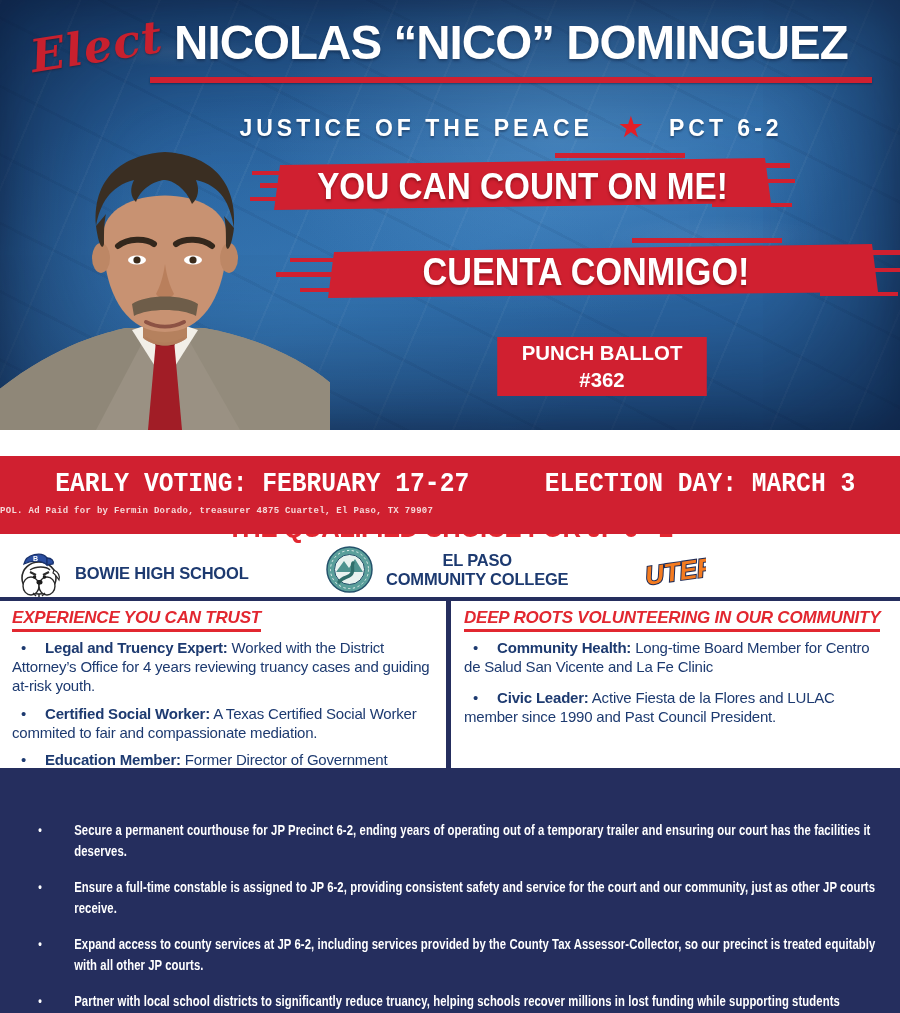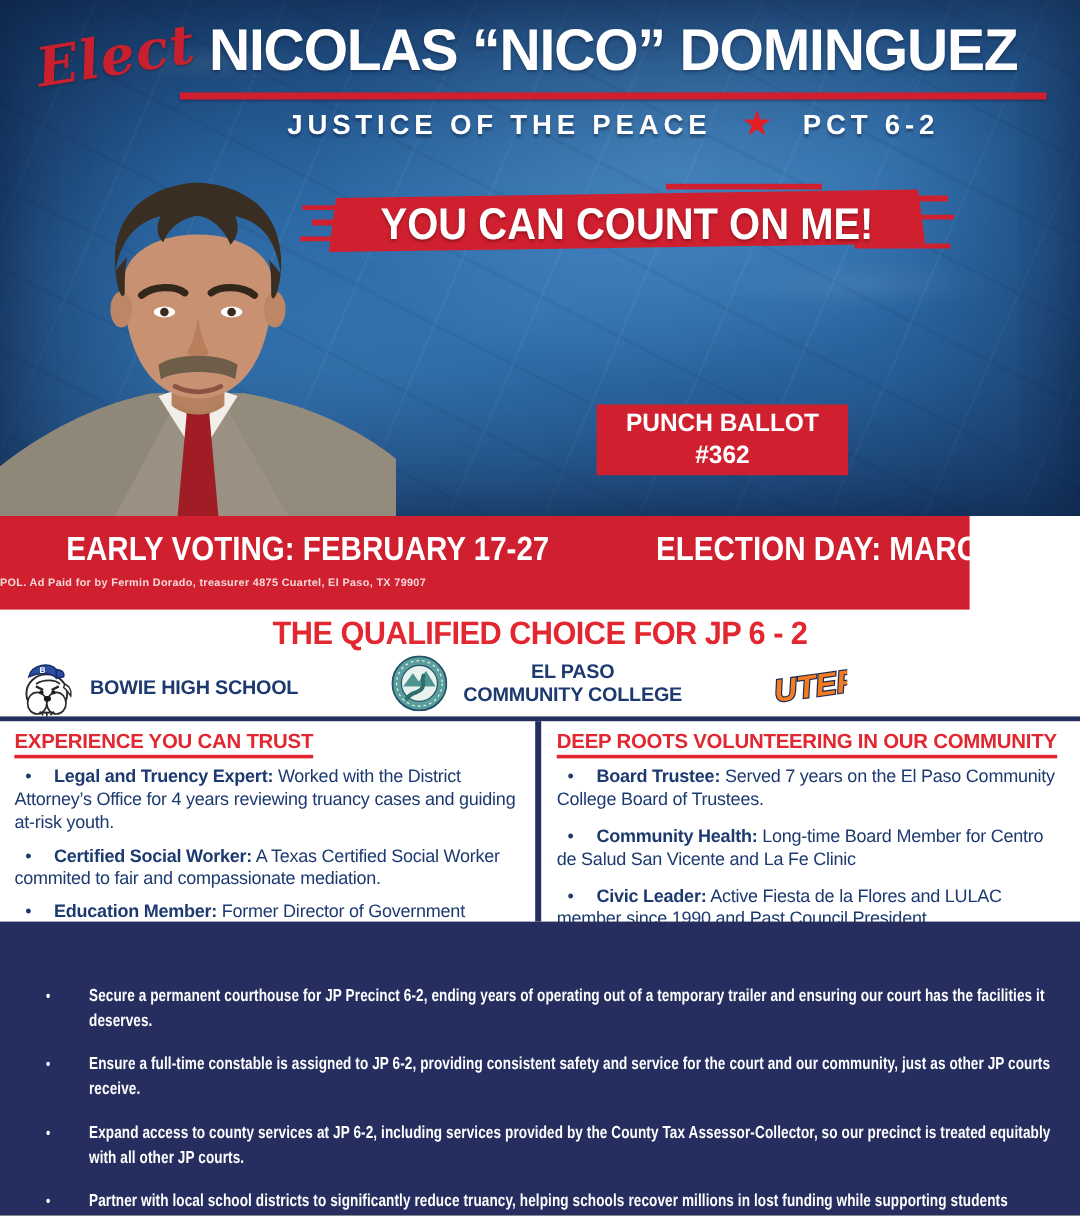--- a/index.html
+++ b/index.html
@@ -45,21 +45,21 @@
     position:absolute;left:150px;top:16px;width:722px;z-index:3;
     color:#fff;font-weight:bold;font-size:49px;text-align:center;line-height:1.1;
     letter-spacing:-1px;white-space:nowrap;transform:scaleX(.97);transform-origin:center;
     text-shadow:0 2px 3px rgba(0,10,30,.35);
   }
   .name-underline{
     position:absolute;left:150px;top:77px;width:722px;height:6px;z-index:3;
     background:var(--red);box-shadow:0 1px 2px rgba(0,10,30,.4);
   }
   .office-line{
-    position:absolute;left:150px;top:88px;width:722px;z-index:3;text-align:center;
+    position:absolute;left:150px;top:112px;width:722px;z-index:3;text-align:center;
     color:#fff;font-weight:bold;font-size:23px;letter-spacing:4px;white-space:nowrap;
     text-shadow:0 2px 2px rgba(0,10,30,.35);
   }
   .office-line .star{color:#e31e26;font-size:26px;margin:0 16px;letter-spacing:0;text-shadow:none;}
   .portrait{position:absolute;left:0;top:86px;width:330px;height:344px;z-index:2;}
   .brush{position:absolute;z-index:3;}
   .brush svg{position:absolute;inset:0;width:100%;height:100%;}
   .brush .fillred{fill:var(--red);}
   .brush1{left:250px;top:153px;width:545px;height:68px;}
   .brush2{left:272px;top:236px;width:628px;height:72px;}
@@ -70,21 +70,21 @@
   }
   .brush1 .slogan{font-size:37px;transform:scaleX(.9);}
   .brush2 .slogan{font-size:38px;transform:scaleX(.9);}
   .punch{
     position:absolute;left:494px;top:337px;width:216px;height:59px;z-index:3;
     background:var(--red);display:flex;flex-direction:column;align-items:center;justify-content:center;
     color:#fff;font-weight:bold;font-size:21px;line-height:1.25;text-align:center;
     transform:scaleX(.97);
   }
   
-  .banner{position:absolute;left:0;top:430px;width:808px;height:78px;background:var(--red);z-index:4;}
+  .banner{position:absolute;left:0;top:456px;width:900px;height:78px;background:var(--red);z-index:4;font-family:Liberation Mono, monospace;}
   .banner .bn{
     position:absolute;top:12px;color:#fff;font-weight:bold;font-size:28px;
     text-align:center;white-space:nowrap;transform:scaleX(.88);transform-origin:center;
   }
   .banner .early{left:30px;width:420px;}
   .banner .election{left:510px;width:380px;}
   .banner .disclaimer{
     position:absolute;left:0;top:50px;width:100%;
     color:#f6d9d9;font-weight:bold;font-size:9px;letter-spacing:.3px;
   }
@@ -109,21 +109,21 @@
     position:absolute;left:0;top:597px;width:900px;height:171px;background:#fff;
     border-top:4px solid var(--navy);
   }
   .columns .divider{position:absolute;left:446px;top:0;bottom:0;width:5px;background:var(--navy);}
   .col{position:absolute;top:7px;}
   .col-left{left:12px;width:428px;}
   .col-right{left:464px;width:424px;}
   .col h3{
     display:inline-block;color:var(--red-bright);font-size:17px;font-weight:bold;
     border-bottom:3px solid var(--red-bright);padding-bottom:1px;margin-bottom:7px;
-    letter-spacing:-.2px;white-space:nowrap;
+    letter-spacing:-.2px;white-space:nowrap;font-style:italic;
   }
   .col p{
     color:var(--navy-text);font-size:15px;font-weight:normal;line-height:1.26;
     margin-bottom:9px;letter-spacing:-.2px;
   }
   .col-right p{margin-bottom:12px;}
   .col .dot{padding:0 19px 0 9px;}
   
   .commitments{position:absolute;left:0;top:768px;width:900px;height:245px;background:var(--navy);}
   .commit-head{width:100%;text-align:center;margin-top:17px;}
@@ -208,20 +208,33 @@
         <path class="fillred" d="M10,30 h52 v5 h-52 z"></path>
         <path class="fillred" d="M0,44 h76 v4 h-76 z"></path>
         <path class="fillred" d="M305,0 h130 v5 h-130 z"></path>
         <path class="fillred" d="M470,10 h70 v5 h-70 z"></path>
         <path class="fillred" d="M488,26 h57 v4 h-57 z"></path>
         <path class="fillred" d="M462,50 h80 v4 h-80 z"></path>
       </svg>
       <div class="slogan">YOU CAN COUNT ON ME!</div>
     </div>
 
+    <div class="brush brush2">
+      <svg viewBox="0 0 628 72" preserveAspectRatio="none">
+        <path class="fillred" d="M62,16 L600,8 L606,56 L56,62 Z"></path>
+        <path class="fillred" d="M18,22 h70 v4 h-70 z"></path>
+        <path class="fillred" d="M4,36 h80 v5 h-80 z"></path>
+        <path class="fillred" d="M28,52 h64 v4 h-64 z"></path>
+        <path class="fillred" d="M360,2 h150 v5 h-150 z"></path>
+        <path class="fillred" d="M560,14 h68 v5 h-68 z"></path>
+        <path class="fillred" d="M576,32 h52 v4 h-52 z"></path>
+        <path class="fillred" d="M548,56 h78 v4 h-78 z"></path>
+      </svg>
+      <div class="slogan">CUENTA CONMIGO!</div>
+    </div>
 
     <div class="punch">
       <div>PUNCH BALLOT</div>
       <div>#362</div>
     </div>
   </div>
 
   <div class="banner">
     <div class="bn early">EARLY VOTING: FEBRUARY 17-27</div>
     <div class="bn election">ELECTION DAY: MARCH 3</div>
@@ -278,21 +291,20 @@
 
     <div class="col col-left">
       <h3>EXPERIENCE YOU CAN TRUST</h3>
       <p><span class="dot">•</span><b>Legal and Truency Expert:</b><span> Worked with the District Attorney’s Office for 4 years reviewing truancy cases and guiding at-risk youth.</span></p>
       <p><span class="dot">•</span><b>Certified Social Worker:</b><span> A Texas Certified Social Worker commited to fair and compassionate mediation.</span></p>
       <p><span class="dot">•</span><b>Education Member:</b><span> Former Director of Government Relations at Socorro ISD and Volunteer Specialist at Ysleta ISD.</span></p>
     </div>
 
     <div class="col col-right">
       <h3>DEEP ROOTS VOLUNTEERING IN OUR COMMUNITY</h3>
-      <p><span class="dot">•</span><b>Board Trustee:</b><span> Served 7 years on the El Paso Community College Board of Trustees.</span></p>
       <p><span class="dot">•</span><b>Community Health:</b><span> Long-time Board Member for Centro de Salud San Vicente and La Fe Clinic</span></p>
       <p><span class="dot">•</span><b>Civic Leader:</b><span> Active Fiesta de la Flores and LULAC member since 1990 and Past Council President.</span></p>
     </div>
   </div>
 
   <div class="commitments">
     <div class="commit-list">
       <div class="item">Secure a permanent courthouse for JP Precinct 6-2, ending years of operating out of a temporary trailer and ensuring our court has the facilities it deserves.</div>
       <div class="item">Ensure a full-time constable is assigned to JP 6-2, providing consistent safety and service for the court and our community, just as other JP courts receive.</div>
       <div class="item">Expand access to county services at JP 6-2, including services provided by the County Tax Assessor-Collector, so our precinct is treated equitably with all other JP courts.</div>

